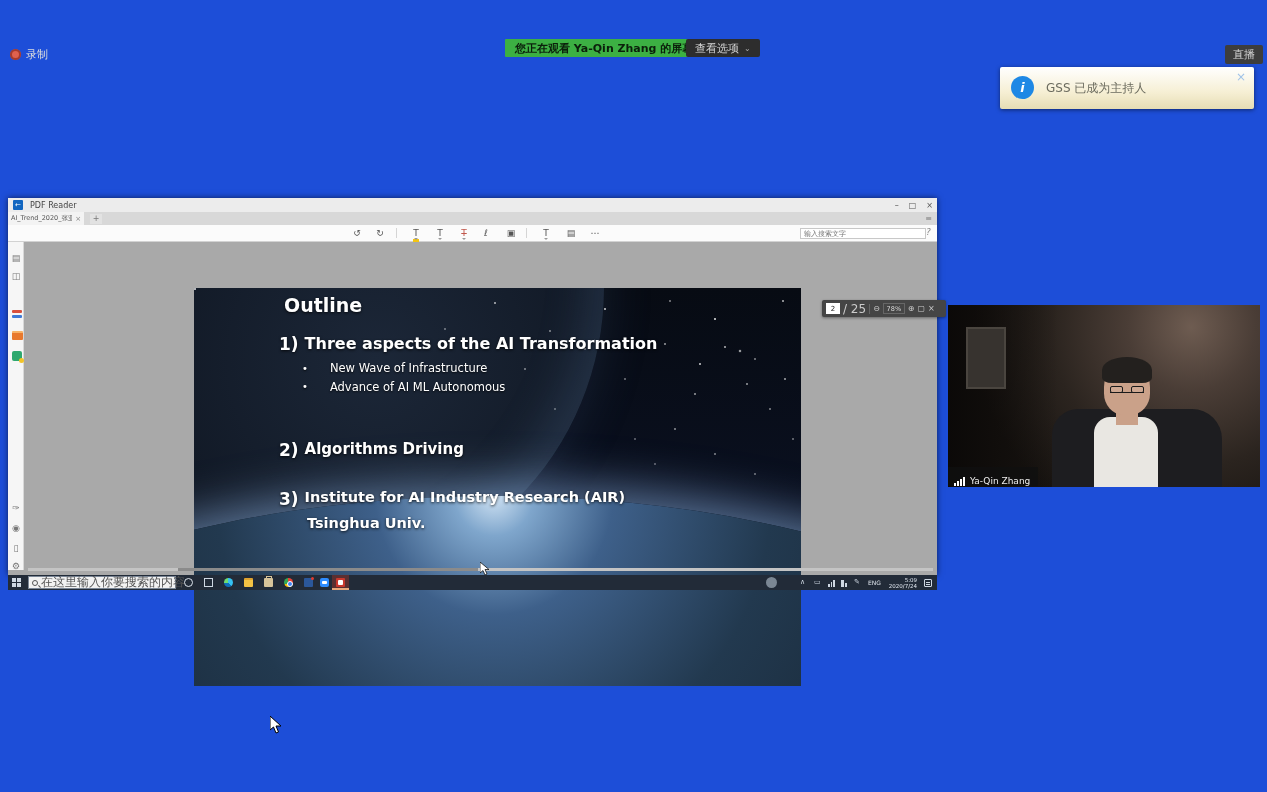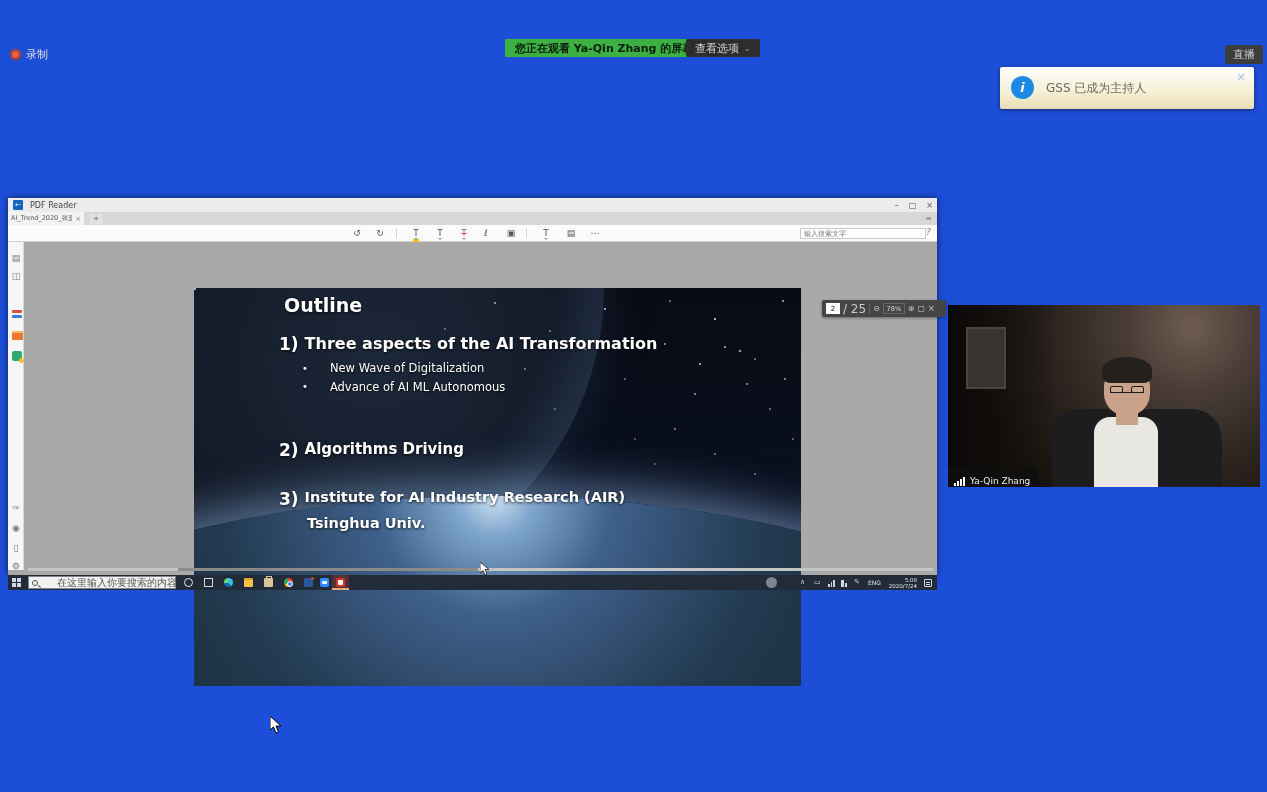--- a/index.html
+++ b/index.html
@@ -93,21 +93,21 @@
   .cursor { position:absolute; width:0; height:0; }
   .cursor svg { display:block; }
 
   
   .taskbar { position:absolute; left:8px; top:575px; width:929px; height:15px; background:#222b38; display:flex; align-items:center; }
   .startbtn { position:absolute; left:4px; top:3px; width:9px; height:9px; display:grid; grid-template-columns:4px 4px; grid-gap:1px; }
   .startbtn span { width:4px; height:4px; background:#cfd8e3; }
   .tb-search { position:absolute; left:20px; top:1px; width:148px; height:13px; background:#f2f2f2; border:1px solid #7a8696; display:flex; align-items:center; gap:3px; padding:0 3px; }
   .mag { width:6px; height:6px; border:1px solid #555; border-radius:50%; position:relative; flex:none; }
   .mag::after { content:""; position:absolute; left:5px; top:5px; width:3px; height:1px; background:#555; transform:rotate(45deg); }
-  .tb-search .ph { font-size:10px; color:#555; white-space:nowrap;margin-left:16px; }
+  .tb-search .ph { font-size:12px; color:#555; white-space:nowrap; }
   .tbi { position:absolute; top:3px; width:9px; height:9px; }
   .tbi.ring { border:1.5px solid #dfe6ee; border-radius:50%; }
   .tbi.taskview { border:1px solid #cfd8e3; }
   .tbi.edge { border-radius:50%; background:conic-gradient(#35c1f1 0 40%, #0e6fb8 40% 75%, #6fdc6f 75% 100%); }
   .tbi.folder { background:#f5c244; border-radius:1px; border-top:2px solid #e0a32e; }
   .tbi.store { background:#d8c49a; border-radius:1px; }
   .tbi.store::before { content:""; position:absolute; left:2px; top:-2px; width:4px; height:2px; border:1px solid #d8c49a; border-bottom:none; }
   .tbi.chrome { border-radius:50%; background:conic-gradient(#ea4335 0 33%, #fbbc05 33% 66%, #34a853 66% 100%); }
   .tbi.chrome::after { content:""; position:absolute; left:2.5px; top:2.5px; width:4px; height:4px; border-radius:50%; background:#4285f4; border:1px solid #fff; }
   .tbi.blueapp { background:#2b579a; border-radius:1px; }
@@ -235,21 +235,21 @@
         <div class="earth-bottom"></div>
 
         <div class="slide-title">Outline</div>
 
         <div class="sec sec1">
           <span class="num">1)</span>
           <span>Three aspects of the AI Transformation</span>
         </div>
         <div class="bullets">
           <div class="bullet">
-              <span>New Wave of Digitalization</span>
+              <span>New Wave of Infrastructure</span>
             </div>
           <div class="bullet">
               <span>Advance of AI ML Autonomous</span>
             </div>
         </div>
 
         <div class="sec sec2">
           <span class="num">2)</span>
           <span>Algorithms Driving</span>
         </div>

